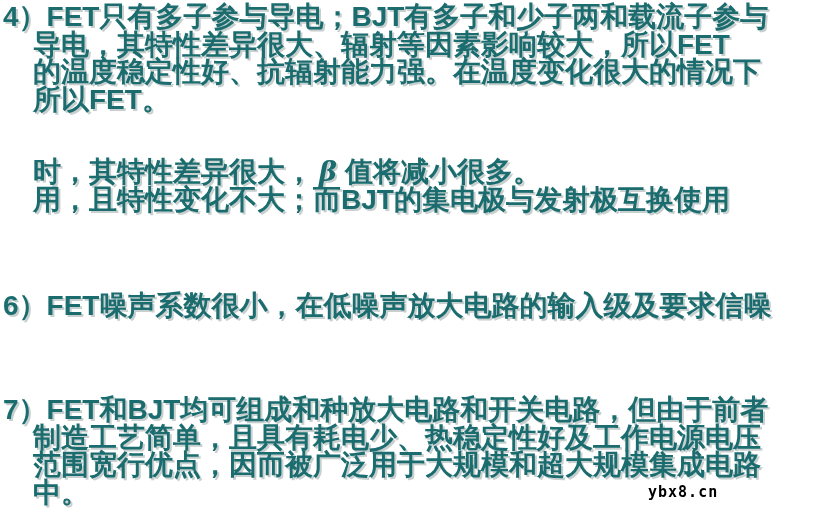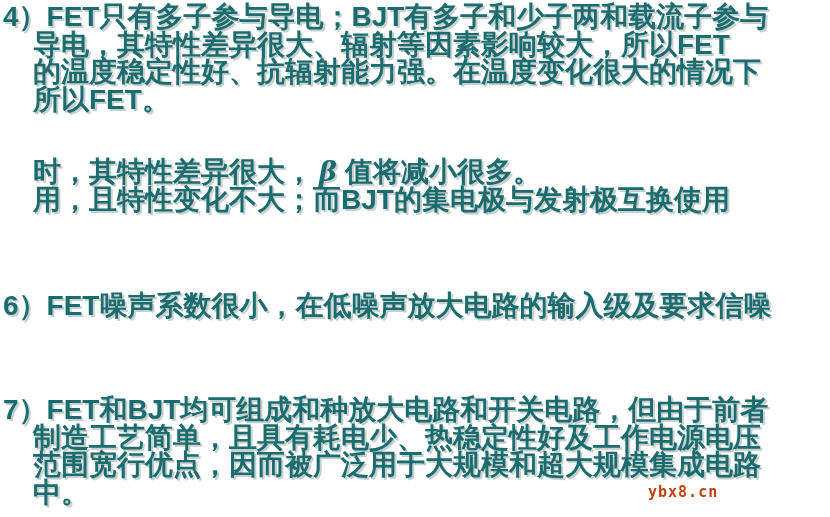--- a/index.html
+++ b/index.html
@@ -54,21 +54,21 @@
     margin: 0 8px 0 6px;
   }
   .watermark {
     position: absolute;
     left: 648px;
     top: 483px;
     font-family: "DejaVu Sans Mono", "Liberation Mono", monospace;
     font-weight: bold;
     font-size: 15px;
     line-height: 18px;
-    color: #c2410c;
+    color: #000000;
     text-shadow:
       -1px -1px 0 #ffffff,
        1px -1px 0 #ffffff,
       -1px  1px 0 #ffffff,
        1px  1px 0 #ffffff;
     letter-spacing: 1px;
   }
 </style>
 </head>
 <body>

